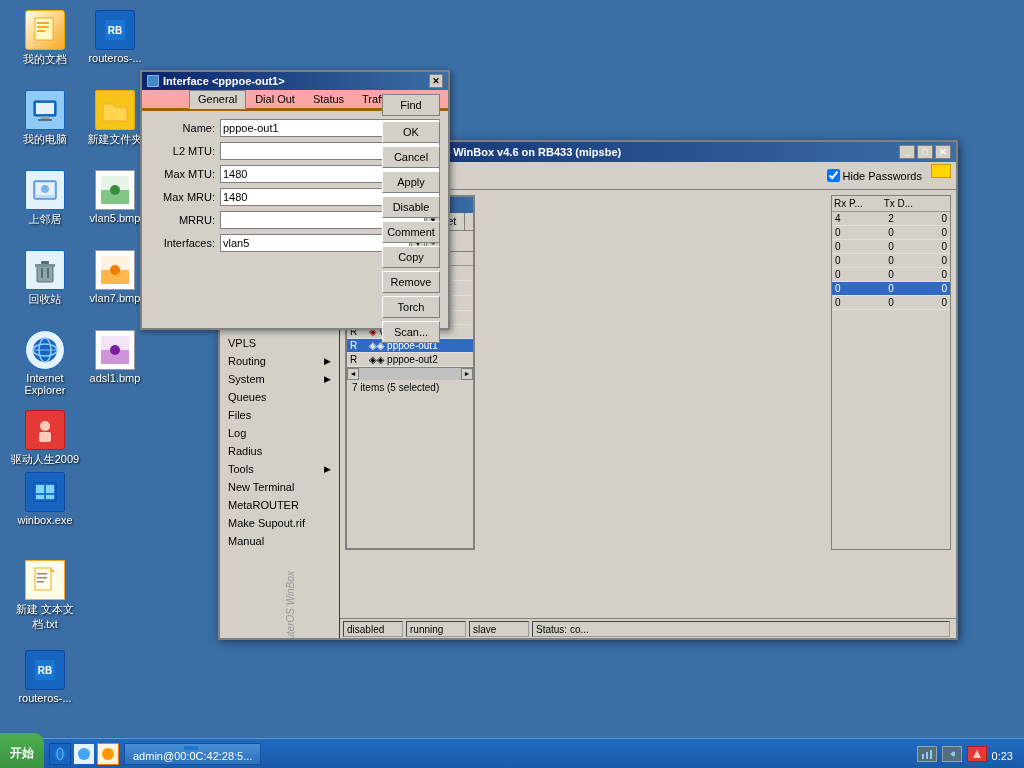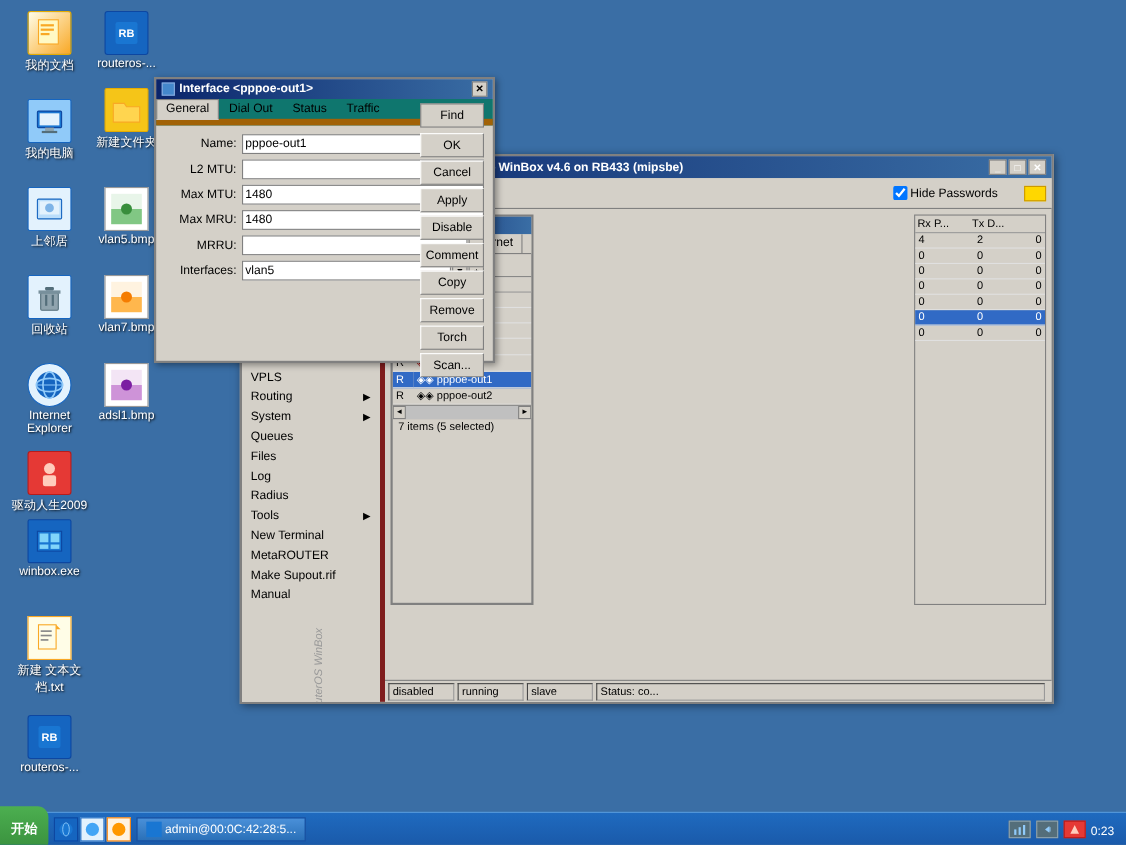--- a/index.html
+++ b/index.html
@@ -67,20 +67,21 @@
       background: linear-gradient(to bottom, #4a90d9, #2a70b8);
       color: white;
       border: 1px solid #1a50a0;
       padding: 2px 8px;
       height: 22px;
       font-size: 11px;
       cursor: pointer;
       display: flex;
       align-items: center;
       margin-right: 3px;
+      flex-direction: column;
     }
     .taskbar-tray {
       margin-left: auto;
       display: flex;
       align-items: flex-end;
       color: white;
       font-size: 11px;
       padding-right: 11px;
       gap: 5px;
     }
@@ -129,24 +130,23 @@
       display: flex;
       align-items: center;
       justify-content: center;
       font-size: 9px;
       cursor: pointer;
     }
     .winbox-toolbar {
       background: #d4d0c8;
       padding: 2px 5px;
       display: flex;
-      align-items: center;
       border-bottom: 1px solid #808080;
       height: 28px;
-      gap: 21px;
+      gap: 6px;
     }
     .winbox-toolbar-btn {
       width: 22px;
       height: 22px;
       background: #d4d0c8;
       border: 1px solid #808080;
       display: flex;
       align-items: center;
       justify-content: center;
       cursor: pointer;
@@ -158,23 +158,23 @@
       margin-left: auto;
       gap: 3px;
     }
     .winbox-body {
       display: flex;
       height: calc(100% - 48px);
     }
     
     
     .winbox-sidebar {
-      width: 130px;
-      background: #d4d0c8;
-      border-right: 5px solid #7f1d1d;
+      width: 120px;
+      background: #d4d0c8;
+      border-right: 1px solid #7f1d1d;
       overflow-y: auto;
       position: relative;
     }
     .sidebar-item {
       padding: 3px 8px;
       cursor: pointer;
       display: flex;
       align-items: center;
       justify-content: space-between;
       font-size: 11px;
@@ -350,22 +350,23 @@
       border: 1px solid #808080;
       display: flex;
       align-items: center;
       justify-content: center;
       font-size: 9px;
       cursor: pointer;
       color: black;
     }
     .dialog-tabs {
       display: flex;
-      background: #0f766e;
-      border-bottom: 6px solid #a16207;
+      background: #fca5a5;
+      border-bottom: 3px solid #a16207;
+      justify-content: center;
     }
     .dialog-tab {
       padding: 2px 8px;
       font-size: 11px;
       cursor: pointer;
       border: 1px solid transparent;
     }
     .dialog-tab.active {
       background: #d4d0c8;
       border: 1px solid #808080;
@@ -516,21 +517,21 @@
       <svg width="28" height="28" viewBox="0 0 28 28">
           <rect x="3" y="5" width="22" height="15" rx="1" fill="#1976d2" stroke="#0d47a1" stroke-width="1"></rect>
           <rect x="5" y="7" width="18" height="11" fill="#e3f2fd"></rect>
           <rect x="10" y="20" width="8" height="3" fill="#90a4ae"></rect>
           <rect x="7" y="23" width="14" height="2" fill="#546e7a"></rect>
         </svg>
     </div>
     <span>我的电脑</span>
   </div>
 
-  <div class="desktop-icon" style="top:80px;left:80px">
+  <div class="desktop-icon" style="top:90px;left:80px">
     <div class="icon-img" style="background:#f5c518;border:1px solid #e6ac00;border-radius:2px;display:flex;align-items:center;justify-content:center;">
       <svg width="28" height="28" viewBox="0 0 28 28">
           <path d="M2 8h10l2 3h12v14H2z" fill="#ffd54f" stroke="#f9a825" stroke-width="1"></path>
         </svg>
     </div>
     <span>新建文件夹</span>
   </div>
 
   <div class="desktop-icon" style="top:170px;left:10px">
     <div class="icon-img" style="background:#e3f2fd;border:1px solid #1565c0;border-radius:2px;display:flex;align-items:center;justify-content:center;">

